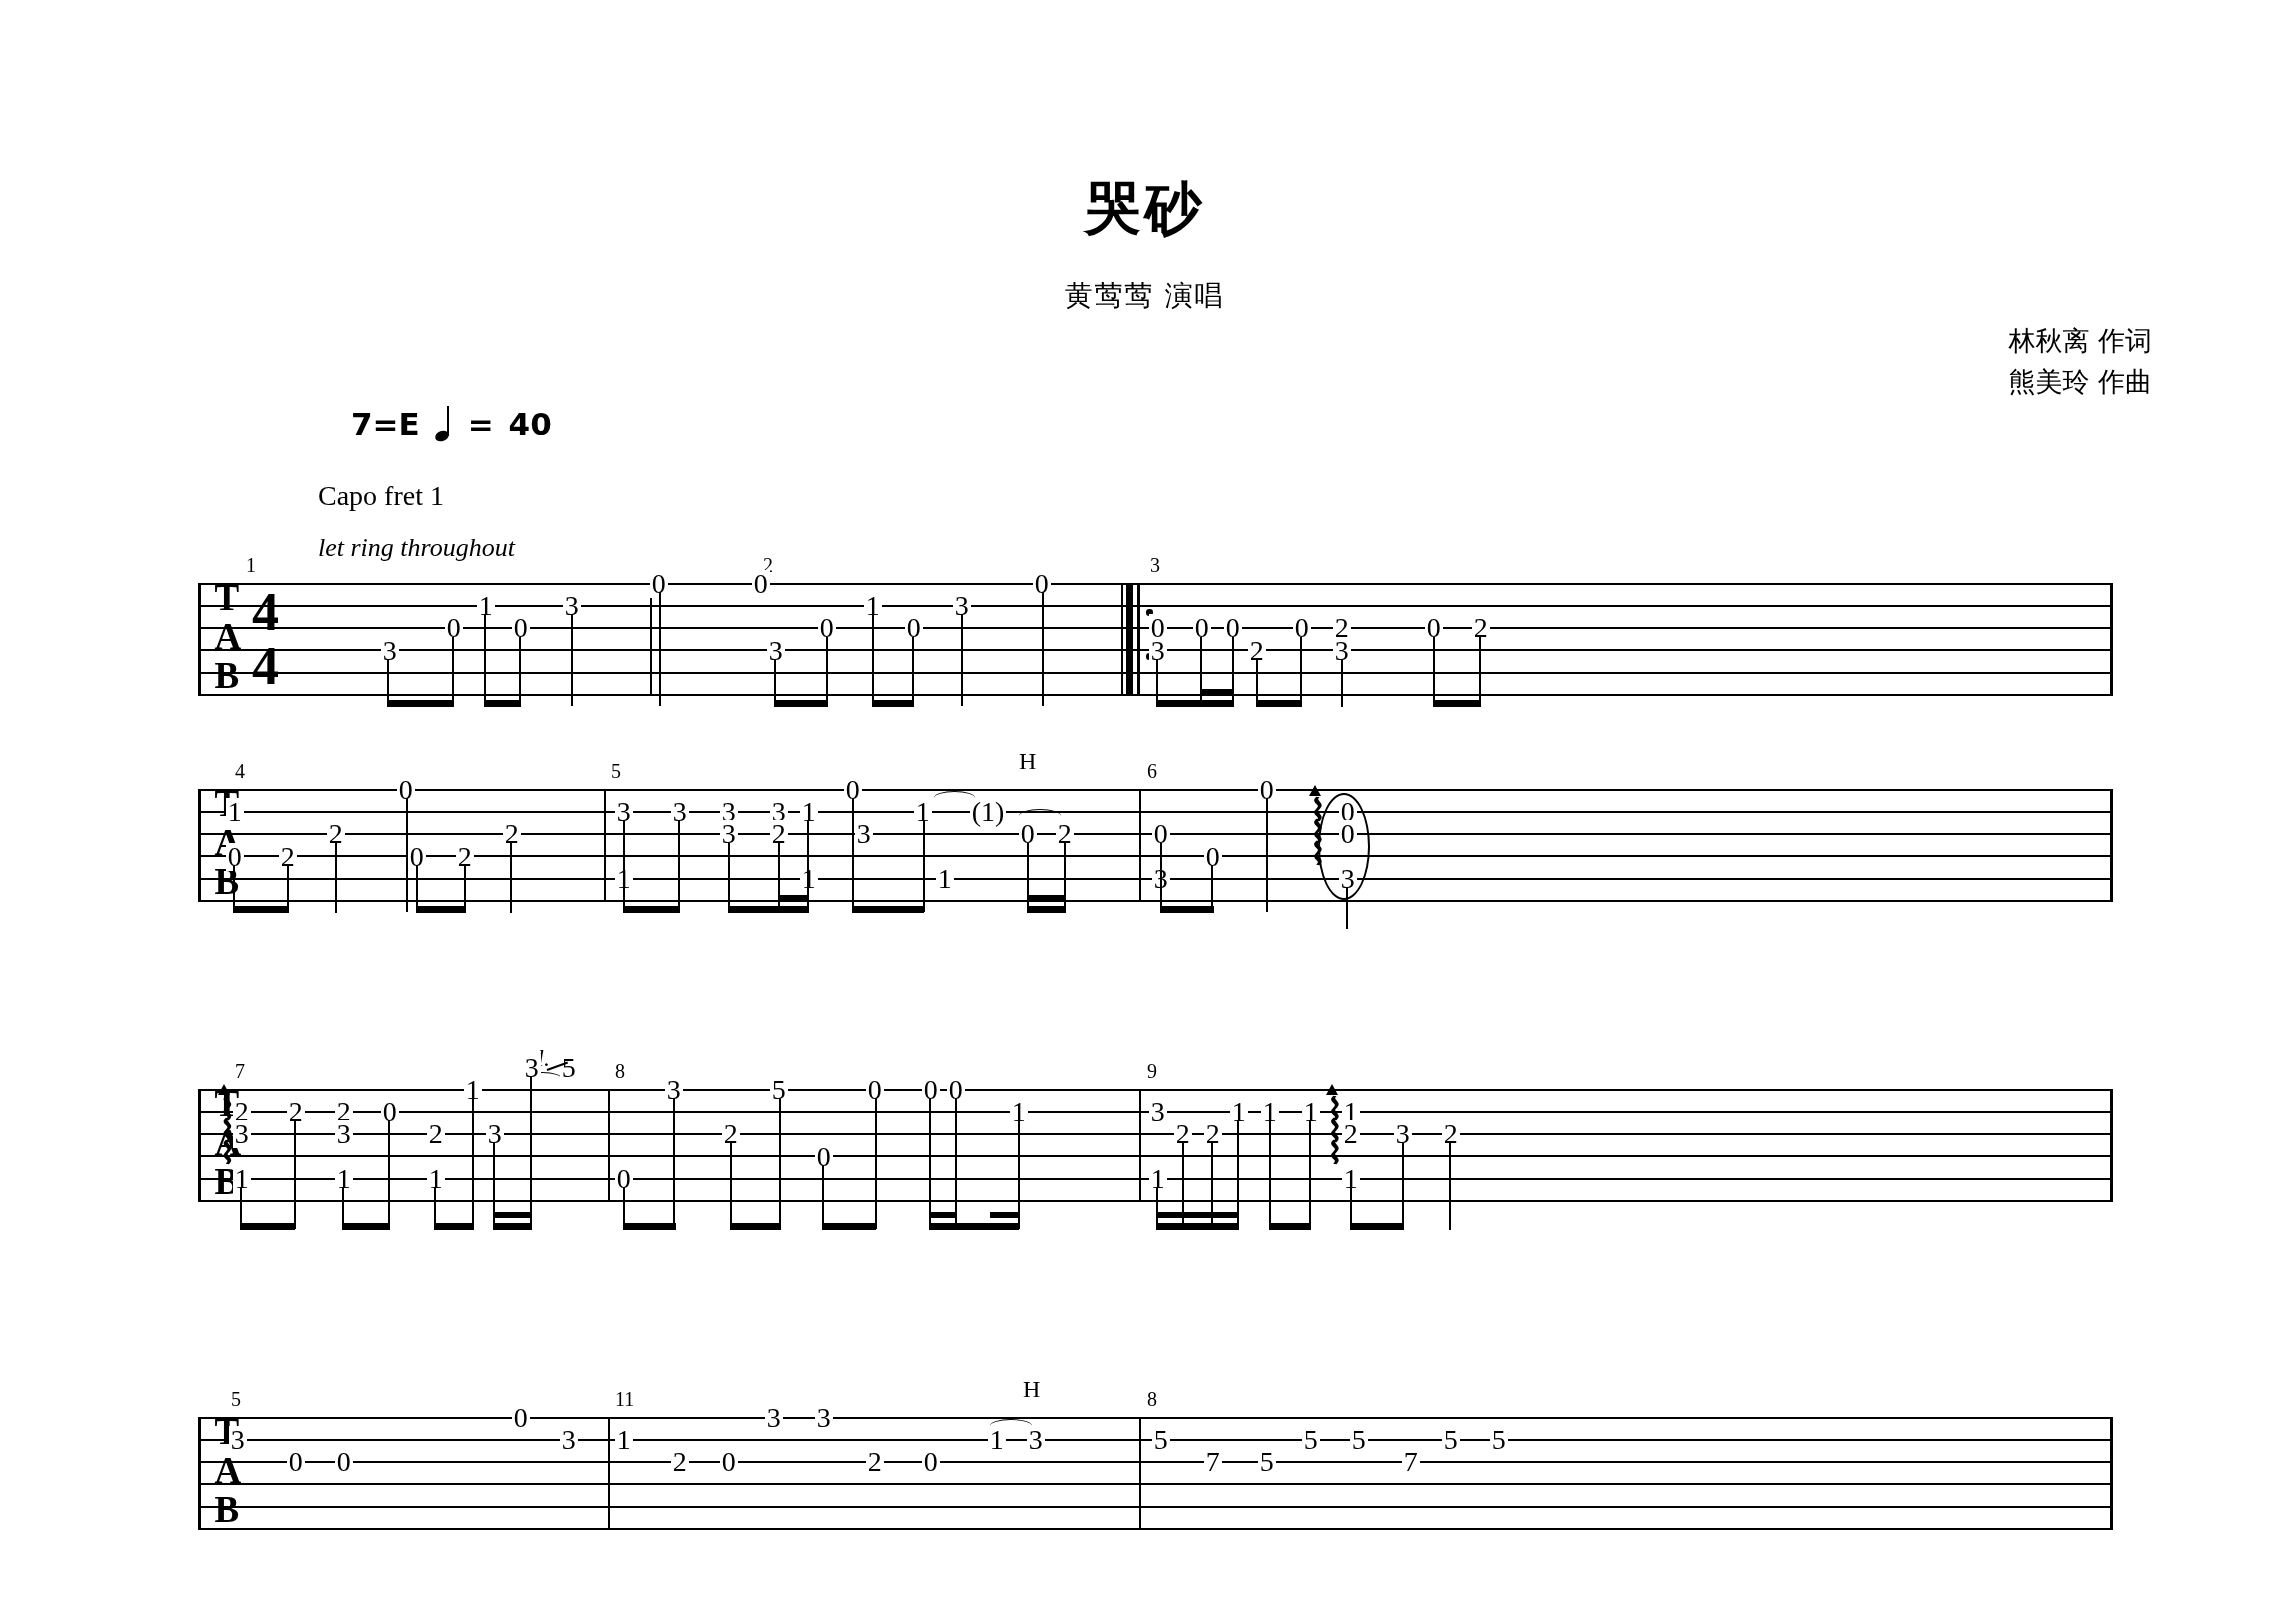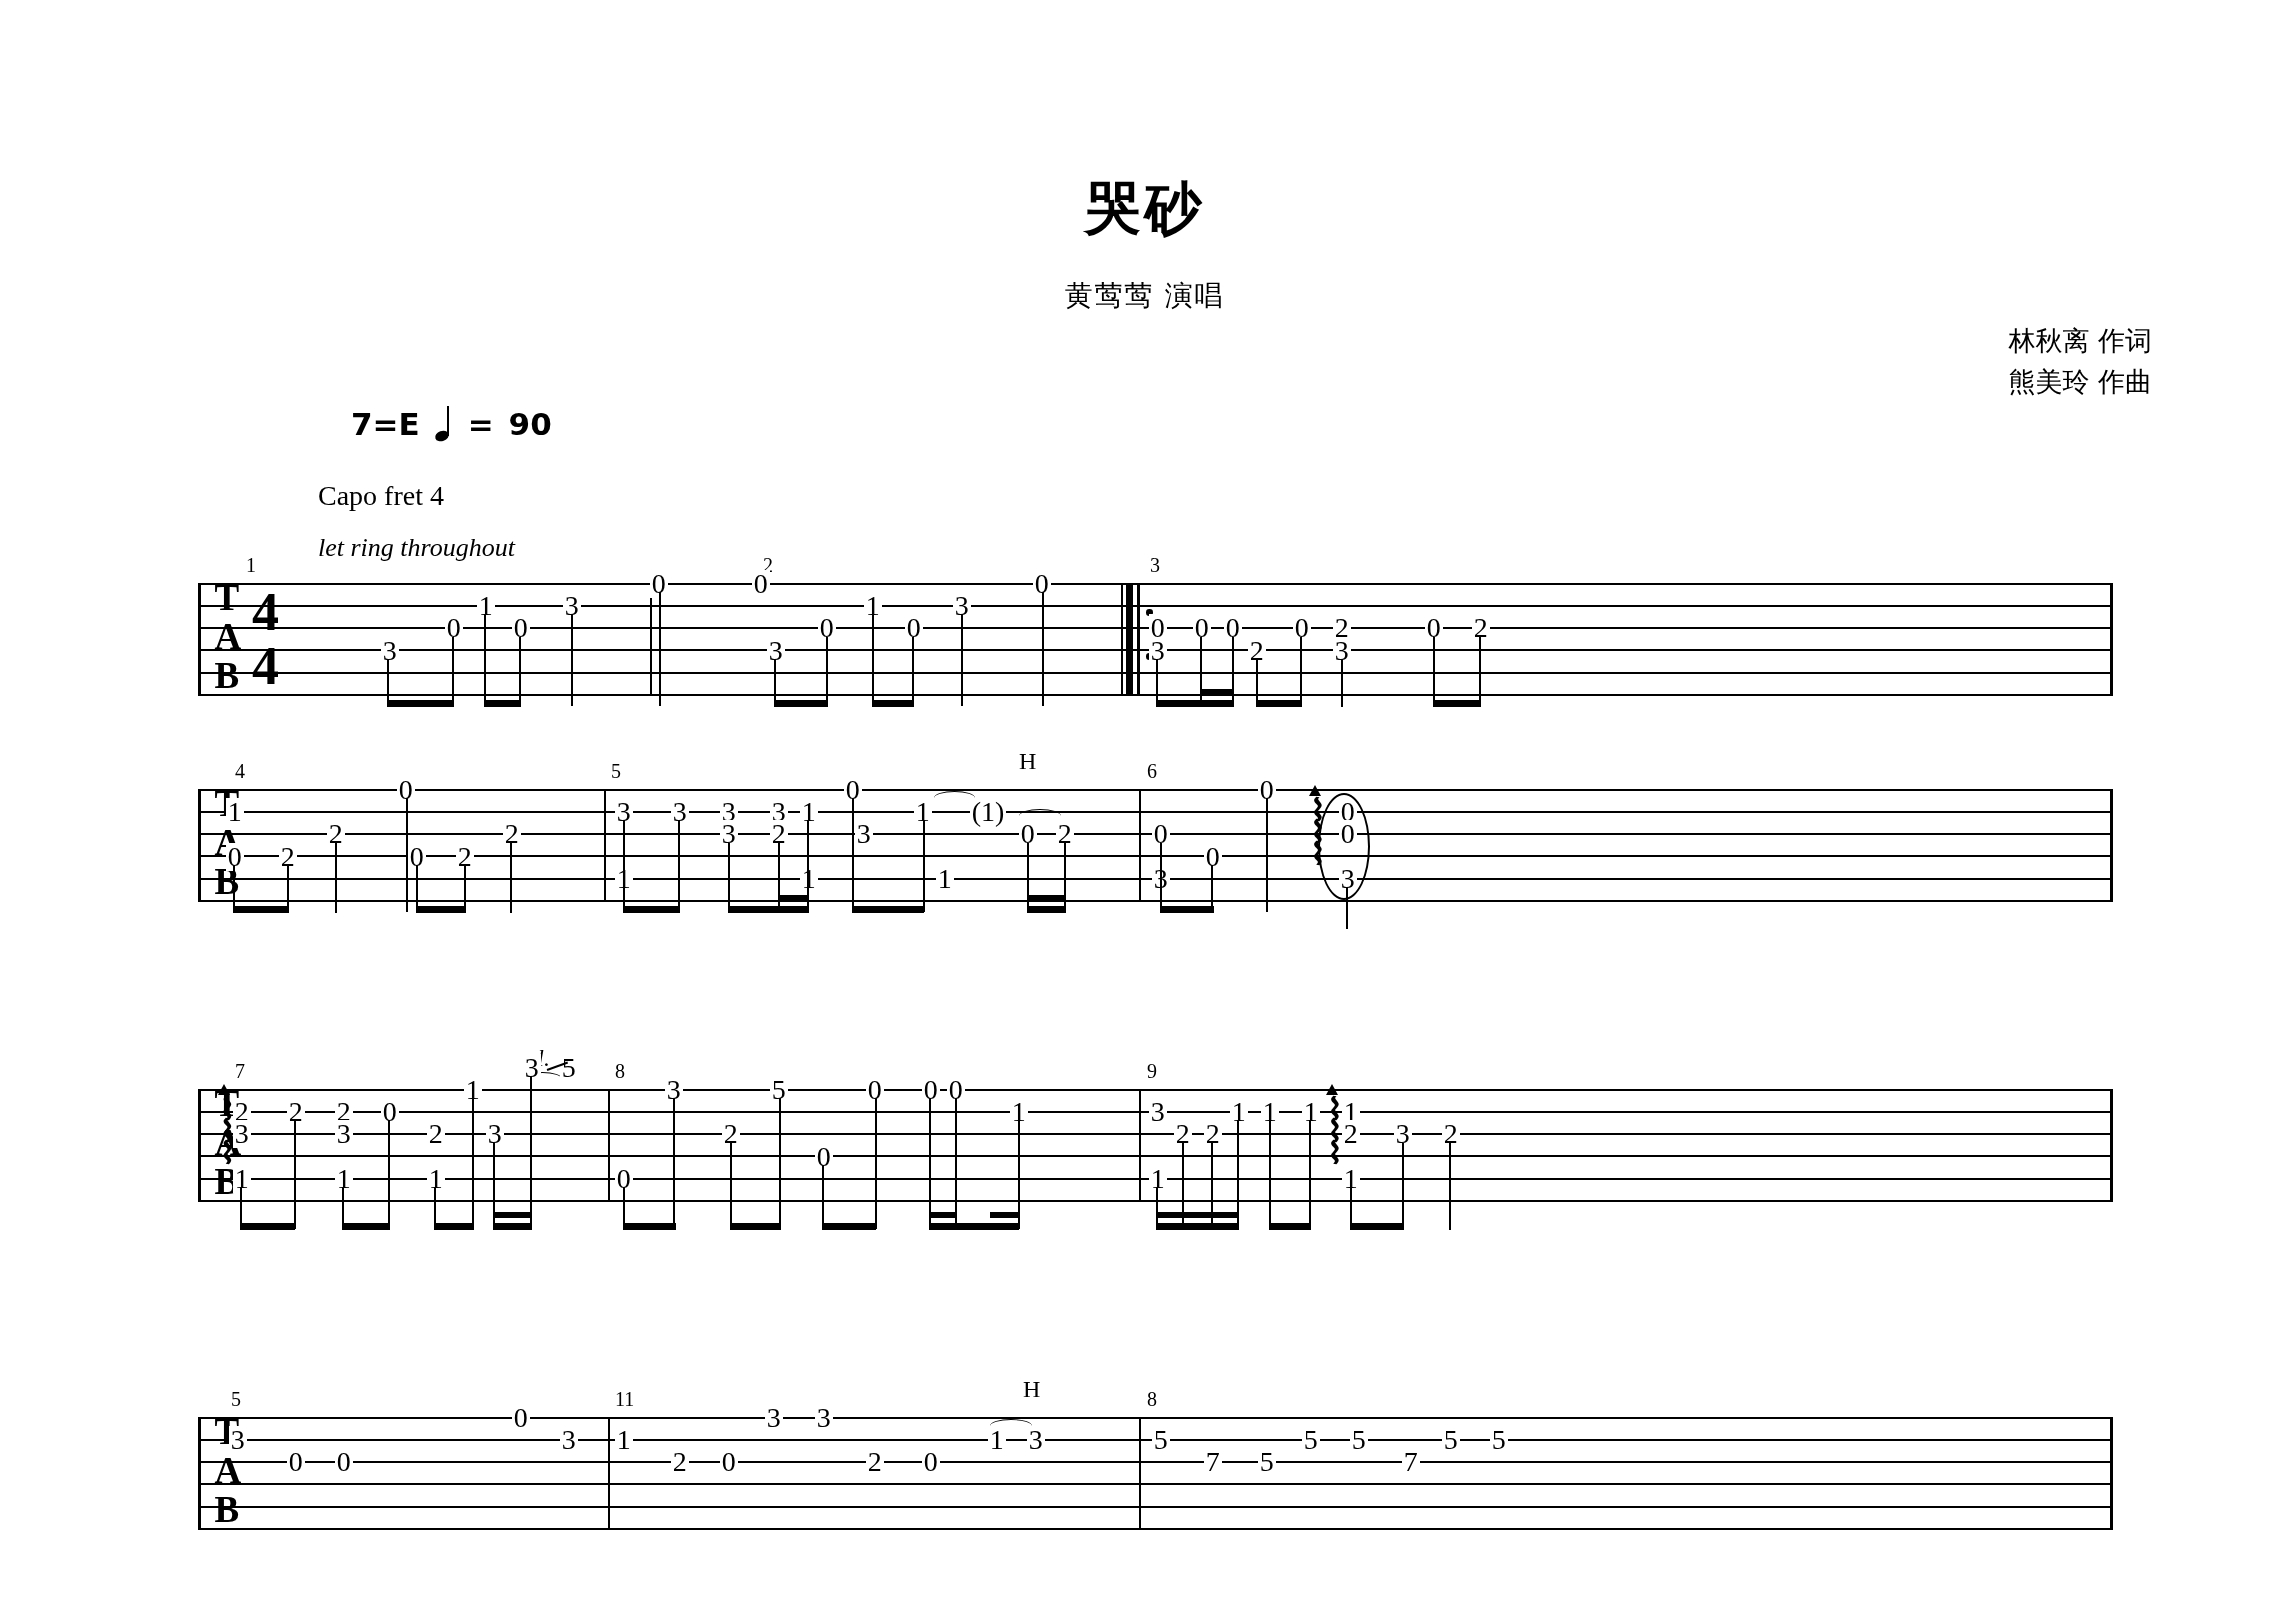--- a/index.html
+++ b/index.html
@@ -275,24 +275,24 @@
   <div>熊美玲  作曲</div>
 </div>
 
 <div id="keytempo">
   <span>7=E</span>
   <span class="quarter-note">
     <span class="head"></span>
       <span class="stem"></span>
   </span>
   <span>=</span>
-  <span>90</span>
+  <span>40</span>
 </div>
 
-<div id="capo">Capo fret 4</div>
+<div id="capo">Capo fret 1</div>
 <div id="letring">let ring throughout</div>
 
 <div class="system" style="top:583px;">
   <div class="staff">
     <div class="line l0"></div>
       <div class="line l1"></div>
       <div class="line l2"></div>
     <div class="line l3"></div>
       <div class="line l4"></div>
       <div class="line l5"></div>

